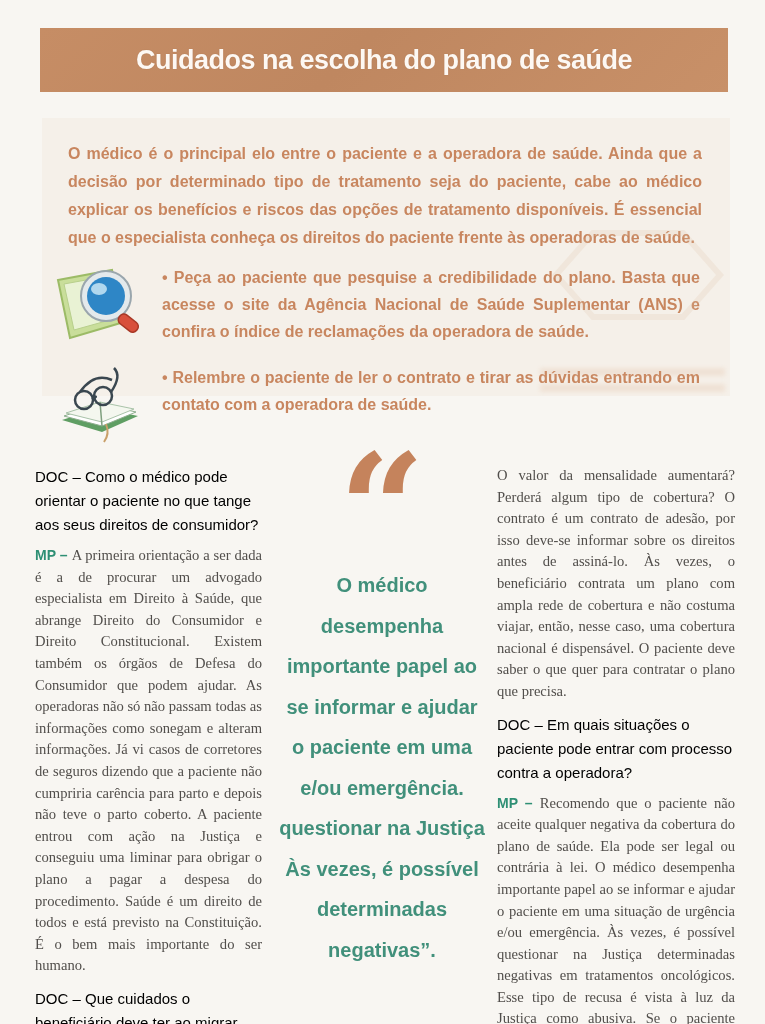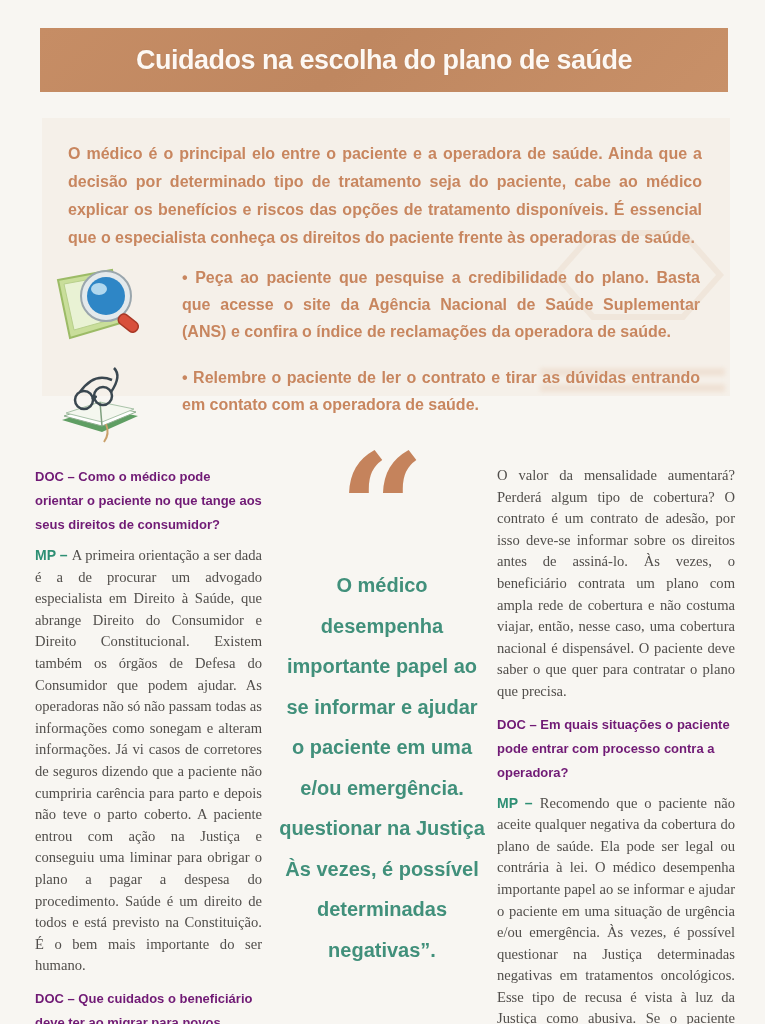--- a/index.html
+++ b/index.html
@@ -28,21 +28,21 @@
   
   .intro-box{
     position:absolute;left:42px;top:118px;width:688px;height:278px;
     background:rgba(226,188,158,0.10);
   }
   .intro-para{
     margin:0;padding:22px 28px 0 26px;
     color:#c8865f;font-weight:bold;font-size:16px;line-height:28px;
     text-align:justify;
   }
-  .bullet-row{display:flex;align-items:flex-start;margin-top:12px;gap:20px;}
+  .bullet-row{display:flex;align-items:flex-start;margin-top:12px;}
   .bullet-icon{flex:0 0 120px;display:flex;justify-content:center;margin-top:2px;}
   .bullet-text{
     flex:1;margin:0;padding-right:30px;
     color:#c8865f;font-weight:bold;font-size:16px;line-height:27px;
     text-align:justify;
   }
   .bullet-row.second .bullet-icon{margin-top:-6px;}
 
   
   .ghost-hex{position:absolute;left:548px;top:225px;opacity:.55;}
@@ -50,21 +50,21 @@
   .ghost-lines div{height:8px;margin-bottom:8px;background:#d8a27c;opacity:.18;filter:blur(2px);}
 
   
   .col{position:absolute;top:465px;}
   .col-left{left:35px;width:227px;}
   .col-right{left:497px;width:238px;}
   .col-mid{left:276px;width:212px;text-align:center;}
 
   h3.q{
     margin:0 0 8px 0;
-    color:#701a75;font-size:13px;font-weight:bold;line-height:24px;
+    color:#000000;font-size:15px;font-weight:normal;line-height:24px;
   }
   h3.q.later{margin-top:0;}
   p.answer, p.cont{
     margin:0 0 10px 0;
     font-family:"Liberation Serif",serif;
     font-size:14.6px;line-height:21.6px;color:#514e4b;
     text-align:justify;
   }
   .mp{color:#2e8f74;font-weight:bold;font-family:"Liberation Sans",sans-serif;font-size:14px;}
 

